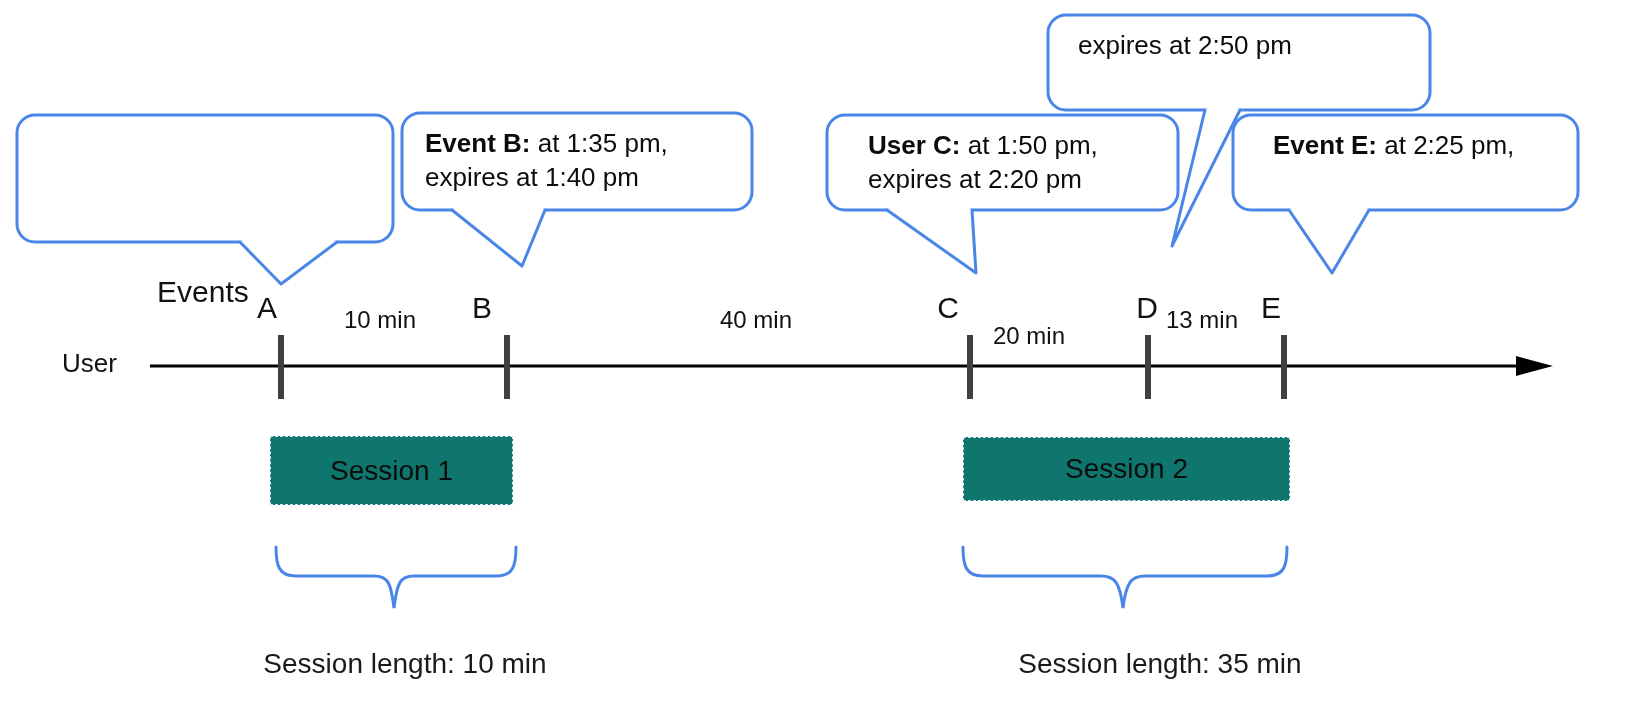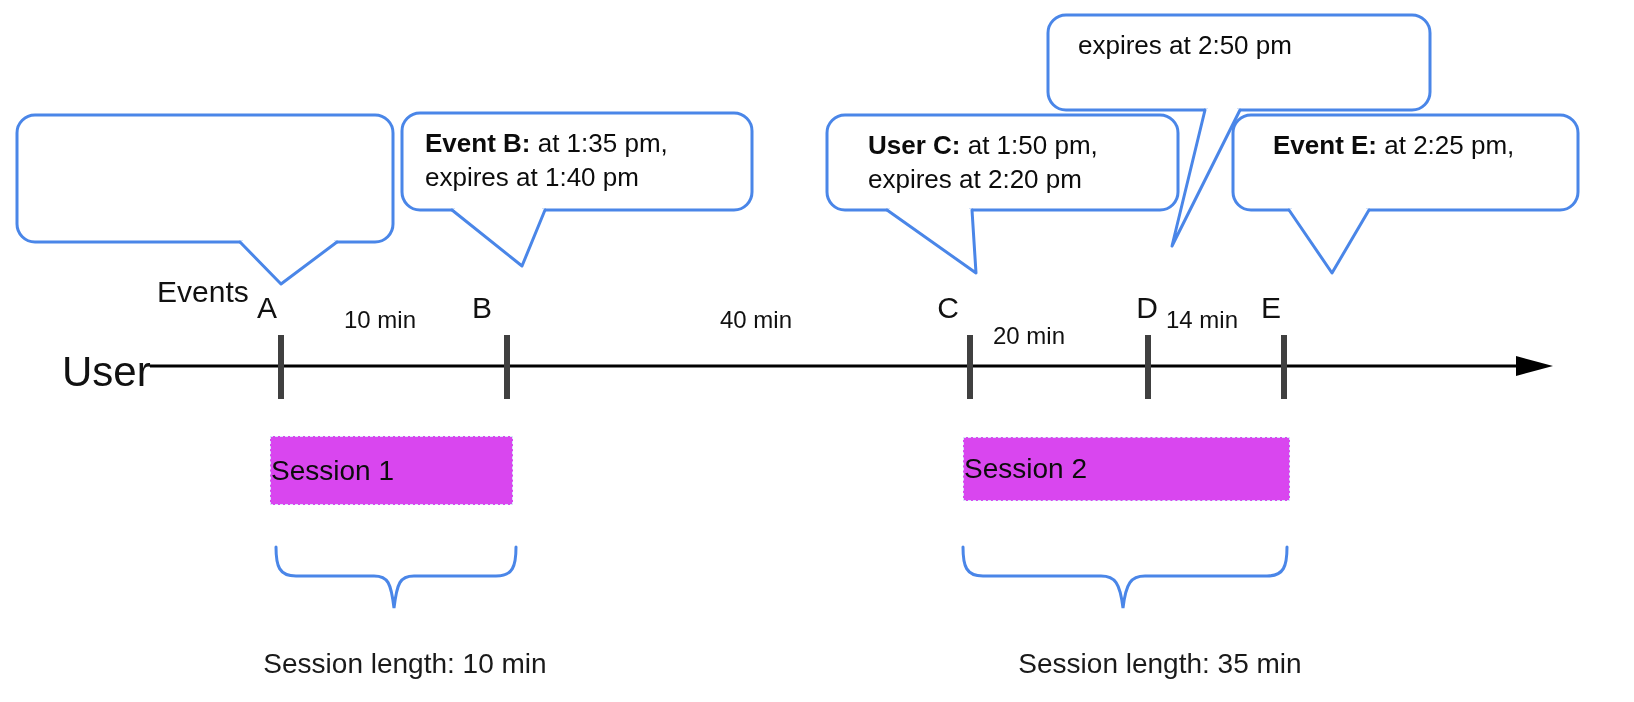--- a/index.html
+++ b/index.html
@@ -7,31 +7,31 @@
     position: relative;
     width: 1634px;
     height: 702px;
     background: #ffffff;
     font-family: "Liberation Sans", "DejaVu Sans", sans-serif;
     color: #111111;
     overflow: hidden;
   }
   #shapes { position: absolute; left: 0; top: 0; width: 1634px; height: 702px; }
   .lbl { position: absolute; white-space: nowrap; }
-  .axis-label { font-size: 42px; color: #111; }
+  .axis-label { font-size: 26px; color: #111; }
   .events-label { font-size: 30px; color: #111; }
   .event-letter { font-size: 30px; color: #111; transform: translateX(-50%); }
   .interval-label { font-size: 24px; color: #111; transform: translateX(-50%); }
   .bubble-text { position: absolute; font-size: 26px; line-height: 34px; color: #0c0c0c; }
   .bubble-text .b { font-weight: bold; }
   .session-box {
     position: absolute;
-    background: #d946ef;
+    background: #0f766e;
     border: 1px dashed #dbe6f9;
-    display: flex; align-items: center; 
+    display: flex; align-items: center; justify-content: center;
     font-size: 28px; color: #0c0c0c;
     box-sizing: border-box;
   }
   .session-length { font-size: 28px; color: #1a1a1a; transform: translateX(-50%); }
 </style>
 </head>
 <body>
 
 <div id="canvas">
 
@@ -101,21 +101,21 @@
 
   <div class="lbl event-letter" style="left:267px;  top:291px;">A</div>
   <div class="lbl event-letter" style="left:482px;  top:291px;">B</div>
   <div class="lbl event-letter" style="left:948px;  top:291px;">C</div>
   <div class="lbl event-letter" style="left:1147px; top:291px;">D</div>
   <div class="lbl event-letter" style="left:1271px; top:291px;">E</div>
 
   <div class="lbl interval-label" style="left:380px;  top:306px;">10 min</div>
   <div class="lbl interval-label" style="left:744px;  top:306px;margin-left:12px;">40 min</div>
   <div class="lbl interval-label" style="left:1029px; top:306px;margin-top:16px;">20 min</div>
-  <div class="lbl interval-label" style="left:1202px; top:306px;">14 min</div>
+  <div class="lbl interval-label" style="left:1202px; top:306px;">13 min</div>
 
   <div class="session-box" style="left:270px; top:436px; width:243px; height:69px;">
     <span>Session 1</span>
   </div>
   <div class="session-box" style="left:963px; top:437px; width:327px; height:64px;">
     <span>Session 2</span>
   </div>
 
   <div class="lbl session-length" style="left:405px;  top:648px;">Session length: 10 min</div>
   <div class="lbl session-length" style="left:1160px; top:648px;">Session length: 35 min</div>

